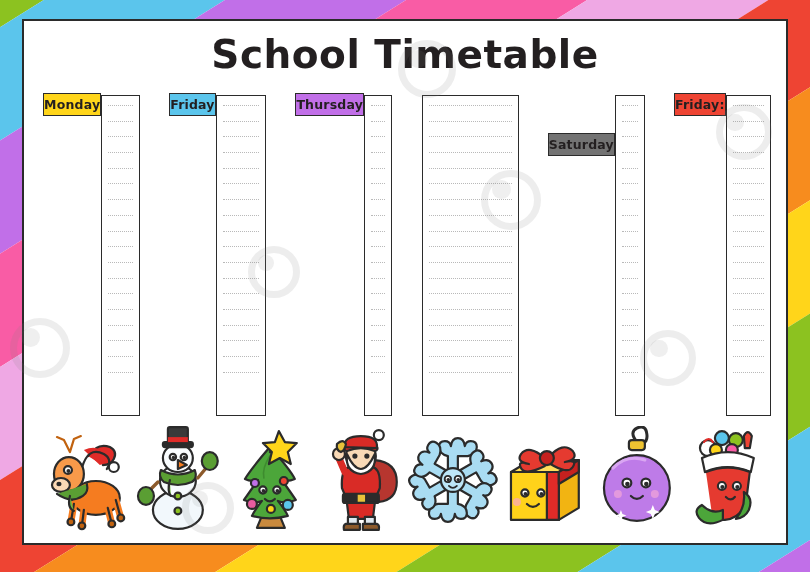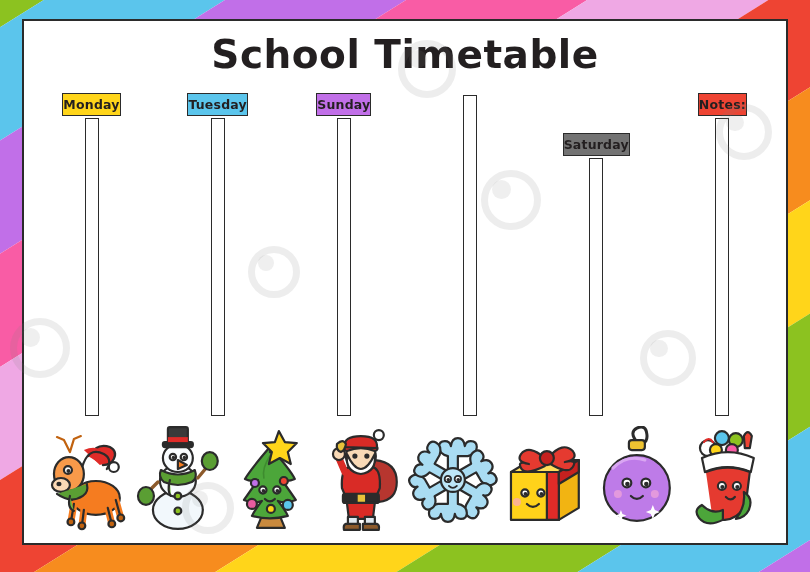--- a/index.html
+++ b/index.html
@@ -65,22 +65,21 @@
     left: 19px;
     top: 72px;
     width: 728px;
     height: 323px;
     display: flex;
     justify-content: space-between;
   }
   .col {
     width: 97px;
     display: flex;
-    flex-direction: column;
-    align-items: center;
+    flex-direction: row;
   }
   .col-head {
     height: 23px;
     border: 1.6px solid #2b2b2b;
     box-sizing: border-box;
     display: flex;
     align-items: center;
     justify-content: center;
     font-size: 12.5px;
     font-weight: 700;
@@ -187,21 +186,21 @@
             <div class="rule"></div>
             <div class="rule"></div>
             <div class="rule"></div>
             <div class="rule"></div>
             <div class="rule"></div>
             <div class="rule"></div>
             <div class="rule"></div>
           </div>
         </div>
         <div class="col">
-          <div class="col-head" style="background: rgb(91, 197, 236);">Tuesday</div>
+          <div class="col-head" style="background: rgb(91, 197, 236);">Friday</div>
           <div class="col-body">
             <div class="rule"></div>
             <div class="rule"></div>
             <div class="rule"></div>
             <div class="rule"></div>
             <div class="rule"></div>
             <div class="rule"></div>
             <div class="rule"></div>
             <div class="rule"></div>
             <div class="rule"></div>
@@ -210,21 +209,21 @@
             <div class="rule"></div>
             <div class="rule"></div>
             <div class="rule"></div>
             <div class="rule"></div>
             <div class="rule"></div>
             <div class="rule"></div>
             <div class="rule"></div>
           </div>
         </div>
         <div class="col">
-          <div class="col-head" style="background: rgb(193, 111, 232);">Sunday</div>
+          <div class="col-head" style="background: rgb(193, 111, 232);">Thursday</div>
           <div class="col-body">
             <div class="rule"></div>
             <div class="rule"></div>
             <div class="rule"></div>
             <div class="rule"></div>
             <div class="rule"></div>
             <div class="rule"></div>
             <div class="rule"></div>
             <div class="rule"></div>
             <div class="rule"></div>
@@ -278,21 +277,21 @@
             <div class="rule"></div>
             <div class="rule"></div>
             <div class="rule"></div>
             <div class="rule"></div>
             <div class="rule"></div>
             <div class="rule"></div>
             <div class="rule"></div>
           </div>
         </div>
         <div class="col">
-          <div class="col-head" style="background: rgb(238, 68, 51);">Notes:</div>
+          <div class="col-head" style="background: rgb(238, 68, 51);">Friday:</div>
           <div class="col-body">
             <div class="rule"></div>
             <div class="rule"></div>
             <div class="rule"></div>
             <div class="rule"></div>
             <div class="rule"></div>
             <div class="rule"></div>
             <div class="rule"></div>
             <div class="rule"></div>
             <div class="rule"></div>

